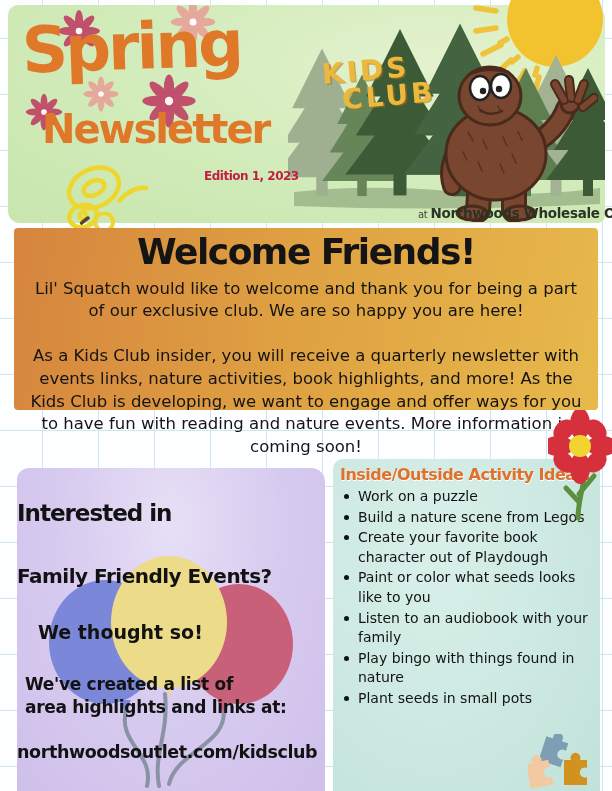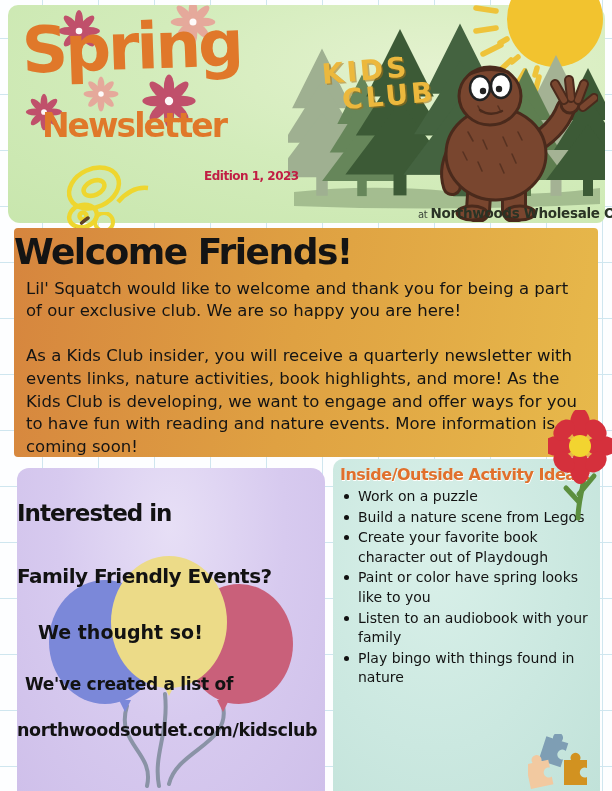--- a/index.html
+++ b/index.html
@@ -19,35 +19,35 @@
   .header-banner{
     left:8px;top:5px;width:597px;height:218px;
     background:radial-gradient(ellipse at 72% 28%, #e4f2cf 0%, #d3ecbb 48%, #c8e6ad 100%);
     border-radius:10px 14px 8px 12px;
   }
   .spring-title{
     left:14px;top:10px;font-size:64px;font-weight:800;letter-spacing:-3px;
     color:#e0782a;transform:rotate(-2deg);line-height:1;
   }
   .newsletter-title{
-    left:34px;top:104px;font-size:33px;font-weight:800;letter-spacing:-2px;
+    left:34px;top:104px;font-size:40px;font-weight:800;letter-spacing:-2px;
     color:#e0782a;line-height:1;
   }
   .edition-label{left:196px;top:164px;font-size:12px;font-weight:700;letter-spacing:-0.5px;color:#c11e44;}
   .kidsclub{left:315px;top:52px;transform:rotate(-5deg);color:#ecb83d;font-weight:800;line-height:0.95;
     text-shadow:1.5px 1.5px 0 rgba(165,115,20,.55);}
   .kidsclub .kc1{font-size:28px;letter-spacing:3px;}
   .kidsclub .kc2{font-size:28px;letter-spacing:3px;margin-left:18px;}
   .outlet-label{left:410px;top:200px;font-size:13.5px;font-weight:700;letter-spacing:-0.3px;color:#2a3325;white-space:nowrap;}
   .outlet-label .at{font-size:10px;font-weight:400;margin-right:3px;color:#3c463a;}
   
   .welcome-block{
-    left:14px;top:228px;width:584px;height:229px;
+    left:14px;top:228px;width:584px;height:182px;
     background:linear-gradient(100deg,#d6853e 0%,#dfa142 48%,#e7b94b 100%);
-    border-radius:4px;text-align:left;color:#141414;
+    border-radius:4px;text-align:center;color:#141414;
   }
   .welcome-title{font-size:36px;font-weight:800;letter-spacing:-1.5px;margin-top:4px;line-height:1.1;}
   .welcome-para{font-size:16.5px;line-height:1.38;width:560px;margin:6px auto 0;}
   .welcome-para.p2{margin-top:22px;}
   
   .events-block{
     left:17px;top:468px;width:308px;height:323px;
     background:radial-gradient(ellipse at 50% 18%, #e7dff6 0%, #d7caef 52%, #cfc0ea 100%);
     border-radius:12px 14px 0 0;text-align:left;color:#121212;
   }
@@ -260,20 +260,21 @@
     <polygon points="136,130 148,130 142,142" fill="#ecdb88"></polygon>
   </svg>
   <div class="events-text">
     <div class="ev-heading">
       <div>Interested in</div>
       <div class="l2">Family Friendly Events?</div>
     </div>
     <div class="ev-sub">We thought so!</div>
     <div class="ev-body">
       <div>We've created a list of</div>
+      <div>area highlights and links at:</div>
     </div>
     <div class="ev-url">northwoodsoutlet.com/kidsclub</div>
   </div>
 </div>
 
 <div class="abs activities-block">
   <div class="act-heading">Inside/Outside Activity Ideas:</div>
   <div class="act-list">
 
       <div class="act-item">
@@ -286,34 +287,38 @@
         <span>Build a nature scene from Legos</span>
       </div>
 
       <div class="act-item">
         <span class="dot"></span>
         <span>Create your favorite book character out of Playdough</span>
       </div>
 
       <div class="act-item">
         <span class="dot"></span>
-        <span>Paint or color have spring looks like to you</span>
+        <span>Paint or color what seeds looks like to you</span>
       </div>
 
       <div class="act-item">
         <span class="dot"></span>
         <span>Listen to an audiobook with your family</span>
       </div>
 
 
       <div class="act-item">
         <span class="dot"></span>
         <span>Play bingo with things found in nature</span>
       </div>
 
+      <div class="act-item">
+        <span class="dot"></span>
+        <span>Plant seeds in small pots</span>
+      </div>
     </div>
 
   <svg class="abs" style="left:195px;top:275px;" width="72" height="57" viewBox="0 0 72 57">
     <g>
       <path d="M14,6 h7 a5,5 0 1 1 9,0 h7 v8 a5,5 0 1 0 0,9 v8 h-23 z" fill="#7e9eb4" transform="rotate(18 28 18)"></path>
       <path d="M0,28 h7 a5,5 0 1 1 9,0 h7 v8 a5,5 0 1 0 0,9 v8 h-23 z" fill="#f2c9a0" transform="rotate(-12 11 40)"></path>
       <path d="M36,26 h7 a5,5 0 1 1 9,0 h7 v8 a5,5 0 1 0 0,9 v8 h-23 z" fill="#d29220"></path>
     </g>
   </svg>
 </div>

